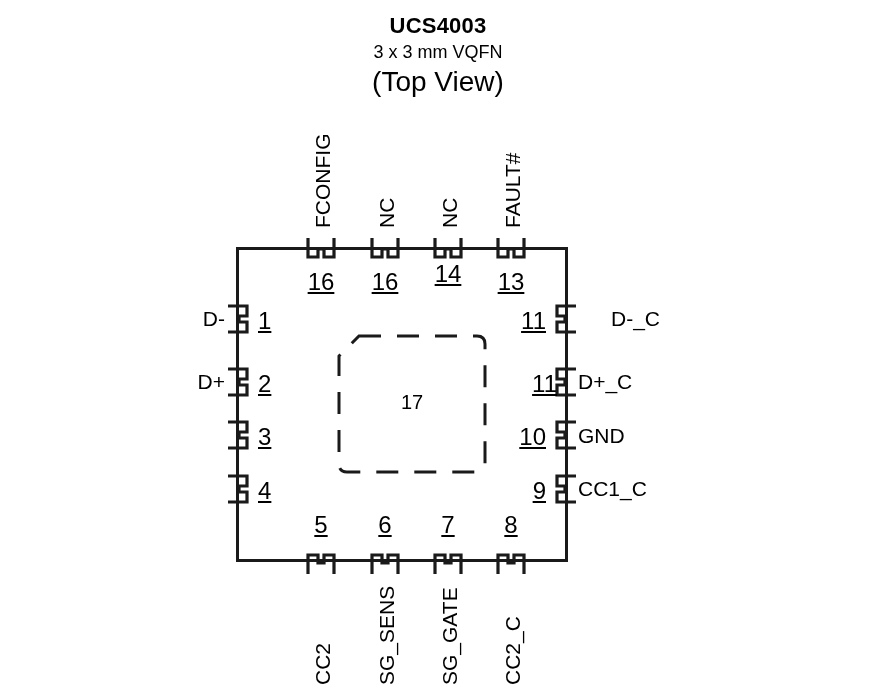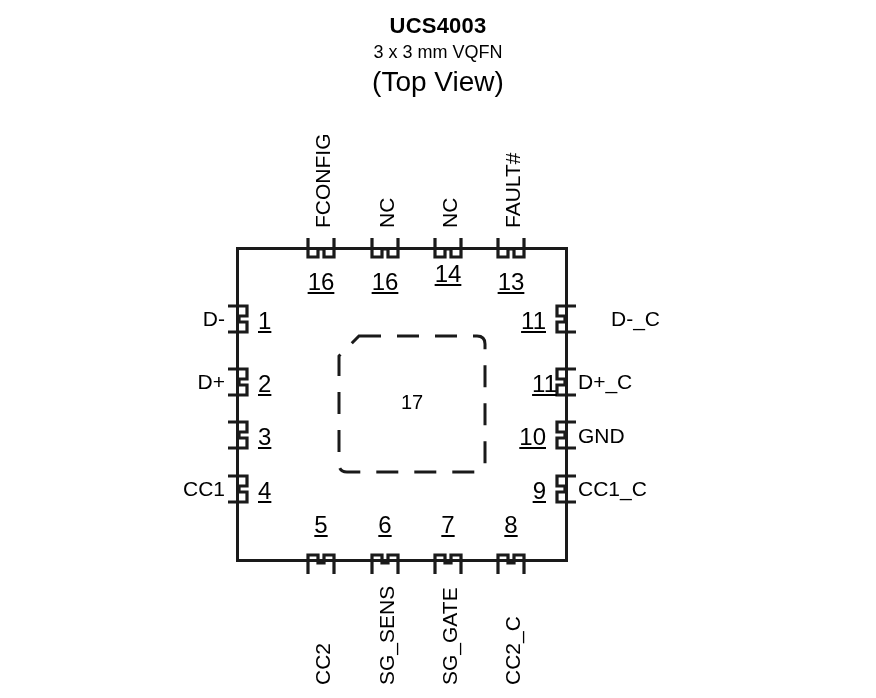--- a/index.html
+++ b/index.html
@@ -237,21 +237,20 @@
   <div class="pin-num left-side" style="left:258px; top:425px;">3</div>
   <div class="pin-num left-side" style="left:258px; top:479px;">4</div>
 
   <div class="pin-num right-side" style="left:486px; top:309px; width:60px;">11</div>
   <div class="pin-num right-side" style="left:486px; top:372px; width:60px;padding-left:11px;">11</div>
   <div class="pin-num right-side" style="left:486px; top:425px; width:60px;">10</div>
   <div class="pin-num right-side" style="left:486px; top:479px; width:60px;">9</div>
 
   <div class="pin-label lbl-left" style="left:65px; top:308px; width:160px;">D-</div>
   <div class="pin-label lbl-left" style="left:65px; top:371px; width:160px;">D+</div>
-  <div class="pin-label lbl-left" style="left:65px; top:478px; width:160px;">CC1</div>
 
   <div class="pin-label lbl-right" style="left:611px; top:308px;">D-_C</div>
   <div class="pin-label lbl-right" style="left:578px; top:371px;">D+_C</div>
   <div class="pin-label lbl-right" style="left:578px; top:425px;">GND</div>
   <div class="pin-label lbl-right" style="left:578px; top:478px;">CC1_C</div>
 
   <div class="pin-label vert" style="left:312px; top:228px;">FCONFIG</div>
   <div class="pin-label vert" style="left:376px; top:228px;">NC</div>
   <div class="pin-label vert" style="left:439px; top:228px;">NC</div>
   <div class="pin-label vert" style="left:502px; top:228px;">FAULT#</div>

